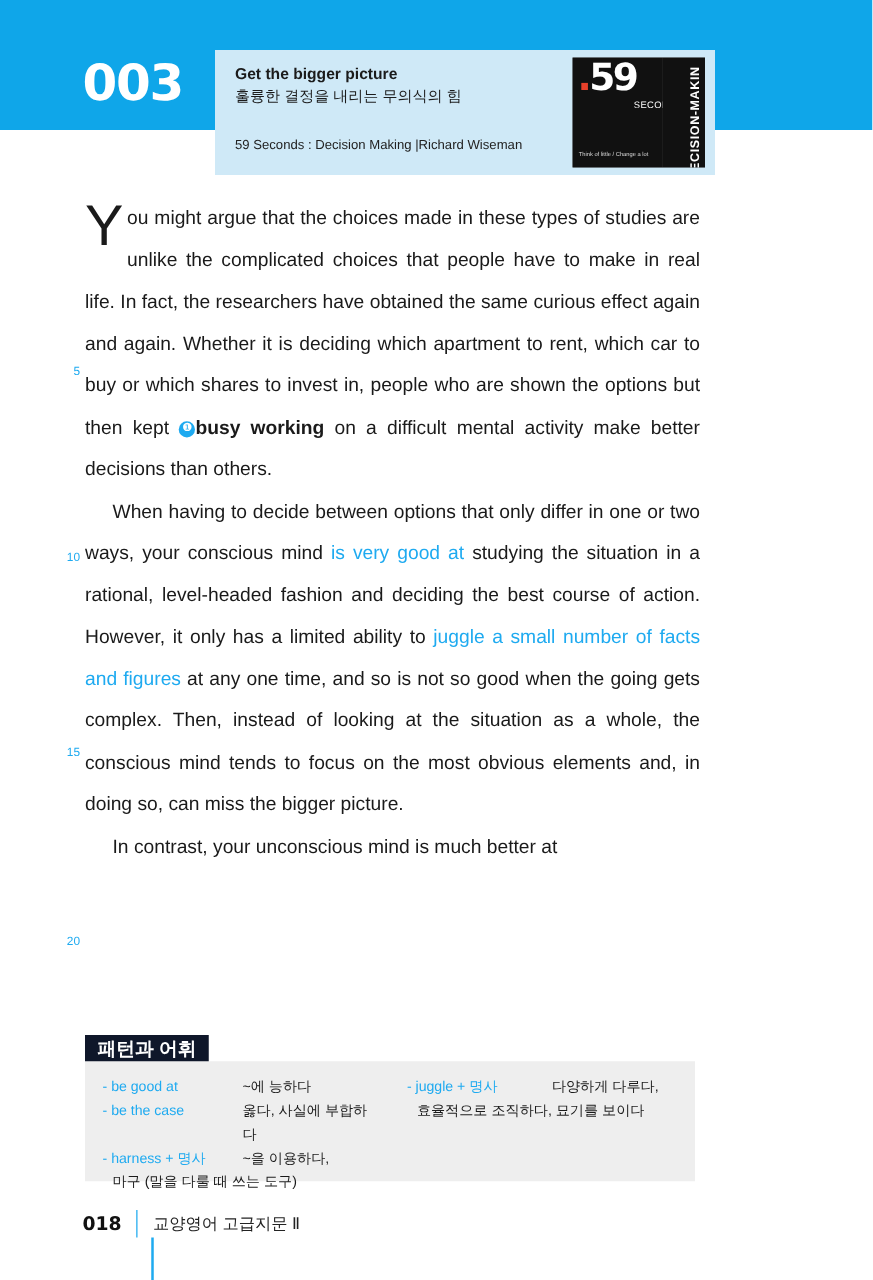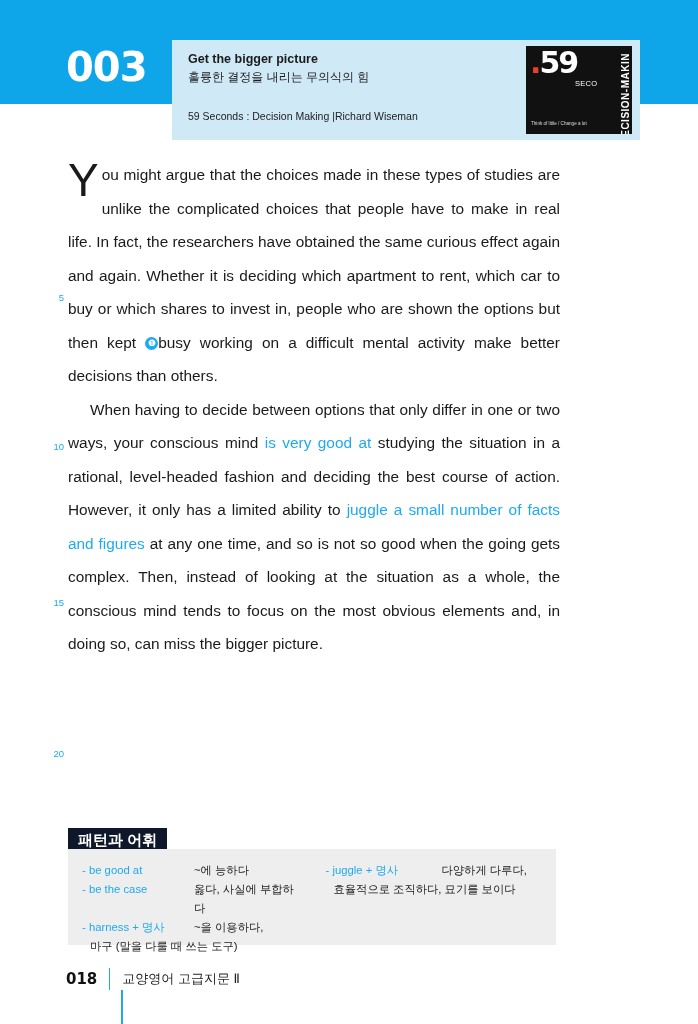--- a/index.html
+++ b/index.html
@@ -33,21 +33,21 @@
     font-weight: bold;
     color: #ffffff;
     letter-spacing: -1px;
     line-height: 1;
     font-family: "DejaVu Sans", sans-serif;
   }
   .header-card {
     position: absolute;
     top: 40px;
     left: 172px;
-    width: 468px;
+    width: 400px;
     height: 100px;
     background: #cfe9f7;
   }
   .header-card-inner {
     position: absolute;
     top: 0; left: 0;
     width: 283px;
     height: 100px;
     padding: 12px 12px 0 16px;
   }
@@ -177,21 +177,21 @@
     width: 13px; height: 13px;
     border-radius: 50%;
     background: #1eaaf0;
     color: #fff;
     font-size: 9px;
     line-height: 13px;
     text-align: center;
     vertical-align: 2px;
     font-family: "DejaVu Sans", sans-serif;
   }
-  .bold-phrase { font-weight: normal; }
+  .bold-phrase { font-weight: bold; }
 
   
   .line-num {
     position: absolute;
     left: 52px;
     font-size: 9.5px;
     color: #1eaaf0;
     width: 12px;
     text-align: right;
   }
@@ -312,20 +312,21 @@
 
   <p class="para dropcap-para">
     <span class="dropcap">Y</span><span>ou might argue that the choices made in these types of studies are unlike the complicated choices that people have to make in real life. In fact, the researchers have obtained the same curious effect again and again. Whether it is deciding which apartment to rent, which car to buy or which shares to invest in, people who are shown the options but then kept </span><span class="bold-blue-num">❶</span><span class="bold-phrase">busy working</span><span> on a difficult mental activity make better decisions than others.</span>
   </p>
 
 
   <p class="para indent">
     <span>When having to decide between options that only differ in one or two ways, your conscious mind </span><span class="hl">is very good at</span><span> studying the situation in a rational, level-headed fashion and deciding the best course of action. However, it only has a limited ability to </span><span class="hl">juggle a small number of facts and figures</span><span> at any one time, and so is not so good when the going gets complex. Then, instead of looking at the situation as a whole, the conscious mind tends to focus on the most obvious elements and, in doing so, can miss the bigger picture.</span>
   </p>
 
+  <p class="para indent">In contrast, your unconscious mind is much better at</p>
 
 </div>
 
 <div class="pattern-tab">패턴과 어휘</div>
 
 <div class="pattern-box">
   <div class="pattern-cols">
 
     <div class="pattern-col">
       <div class="pattern-row">

